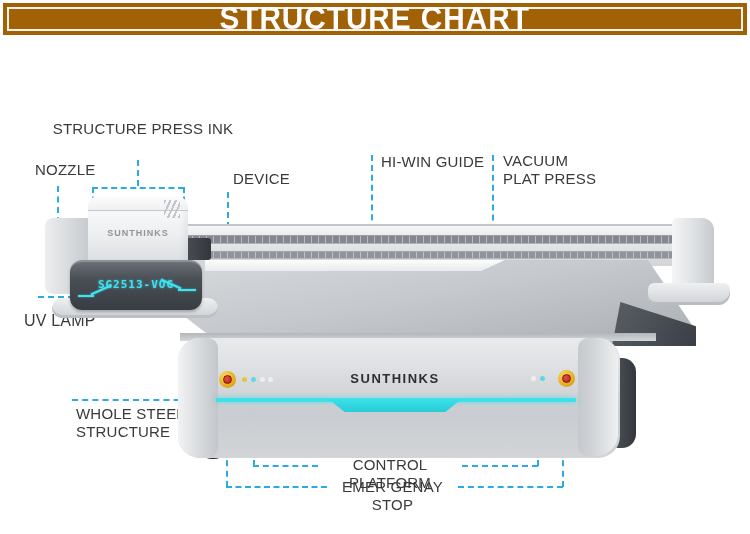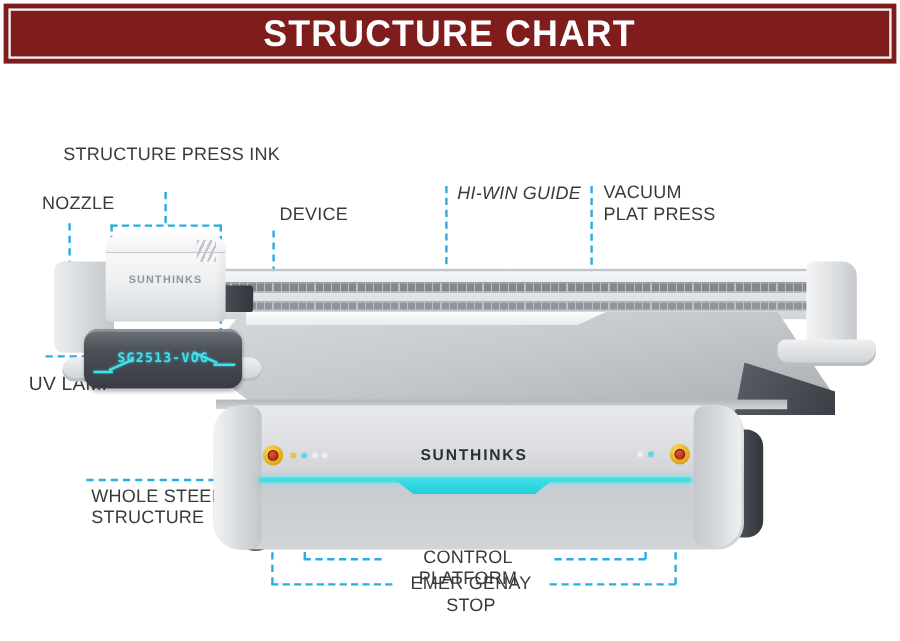--- a/index.html
+++ b/index.html
@@ -1,20 +1,20 @@
 <!DOCTYPE html>
 <html><head>
 <meta charset="utf-8">
 <style>
   html,body{margin:0;padding:0;background:#fff;}
   #stage{position:relative;width:750px;height:534px;background:#fff;overflow:hidden;
          font-family:"Liberation Sans", sans-serif;}
 
   
-  .banner{position:absolute;left:3px;top:3px;width:744px;height:50px;background:#7f1d1d;
+  .banner{position:absolute;left:3px;top:3px;width:744px;height:32px;background:#a16207;
           padding:4px;box-sizing:border-box;}
   .banner-inner{width:100%;height:100%;border:2px solid rgba(255,255,255,.92);box-sizing:border-box;
           display:flex;align-items:center;justify-content:center;}
   .banner-title{color:#fff;font-size:31px;font-weight:bold;letter-spacing:1px;
           transform:scaleX(.96);white-space:nowrap;}
 
   
   .lbl{position:absolute;color:#3a3a3a;font-size:15px;line-height:1.22;letter-spacing:.2px;}
   .lbl.center{text-align:center;}
 
@@ -64,21 +64,21 @@
         border-bottom:1px solid #c6c9cc;border-radius:10px 12px 0 0;
         background:linear-gradient(180deg,#fdfdfe,#eff0f2);}
   .head-vents{position:absolute;right:8px;top:4px;width:16px;height:18px;
         background:repeating-linear-gradient(115deg,#c2c5c9 0 2px,transparent 2px 5px);}
   .head-brand{position:absolute;left:0;top:32px;width:100%;text-align:center;
         font-size:9px;font-weight:bold;letter-spacing:1px;color:#8f959b;}
   .head-side-dark{position:absolute;left:185px;top:238px;width:26px;height:22px;z-index:4;
         background:linear-gradient(90deg,#4a4e55,#33373d);border-radius:3px;}
   .lamp-panel{position:absolute;left:70px;top:260px;width:132px;height:48px;z-index:6;
         background:linear-gradient(180deg,#6b7077 0%,#4a4f56 35%,#383c43 100%);
-        border-radius:12px;border-top:2px solid #8d9299;box-shadow:0 2px 3px rgba(0,0,0,.25);margin-top:14px;}
+        border-radius:12px;border-top:2px solid #8d9299;box-shadow:0 2px 3px rgba(0,0,0,.25);}
   .lamp-model{position:absolute;left:0;top:16px;width:100%;text-align:center;
         font-family:"DejaVu Sans Mono",monospace;font-size:11px;font-weight:bold;
         letter-spacing:1px;color:#3fe3ef;text-shadow:0 0 3px rgba(63,227,239,.65);}
   .lamp-deco{position:absolute;background:#3fe3ef;height:2px;box-shadow:0 0 2px rgba(63,227,239,.7);}
   .carriage-base{position:absolute;left:52px;top:298px;width:166px;height:20px;z-index:5;
         background:linear-gradient(180deg,#eef0f1,#ced1d4);border-radius:10px;
         box-shadow:inset 0 -3px 0 #bcbfc3;}
 
   
   .body-face{position:absolute;left:178px;top:338px;width:442px;height:120px;z-index:4;
@@ -190,21 +190,21 @@
   <div class="dash-v" style="left:562px;top:398px;height:89px;"></div>
 
   <div class="lbl center" style="left:48px;top:120px;width:190px;">
     <span>STRUCTURE PRESS INK</span><br>
   </div>
   <div class="lbl" style="left:35px;top:161px;">NOZZLE</div>
   <div class="lbl" style="left:233px;top:152px;">
     <br>
     <span>DEVICE</span>
   </div>
-  <div class="lbl" style="left:381px;top:153px;font-style:italic;">HI-WIN GUIDE</div>
+  <div class="lbl" style="left:381px;top:153px;">HI-WIN GUIDE</div>
   <div class="lbl" style="left:503px;top:152px;">
     <span>VACUUM</span><br>
     <span>PLAT PRESS</span>
   </div>
   <div class="lbl" style="left:24px;top:311px;font-size:16px;">UV LAMP</div>
   <div class="lbl" style="left:76px;top:405px;">
     <span>WHOLE STEEL</span><br>
     <span>STRUCTURE</span>
   </div>
   <div class="lbl center" style="left:325px;top:478px;width:135px;">EMER GENAY STOP</div>

